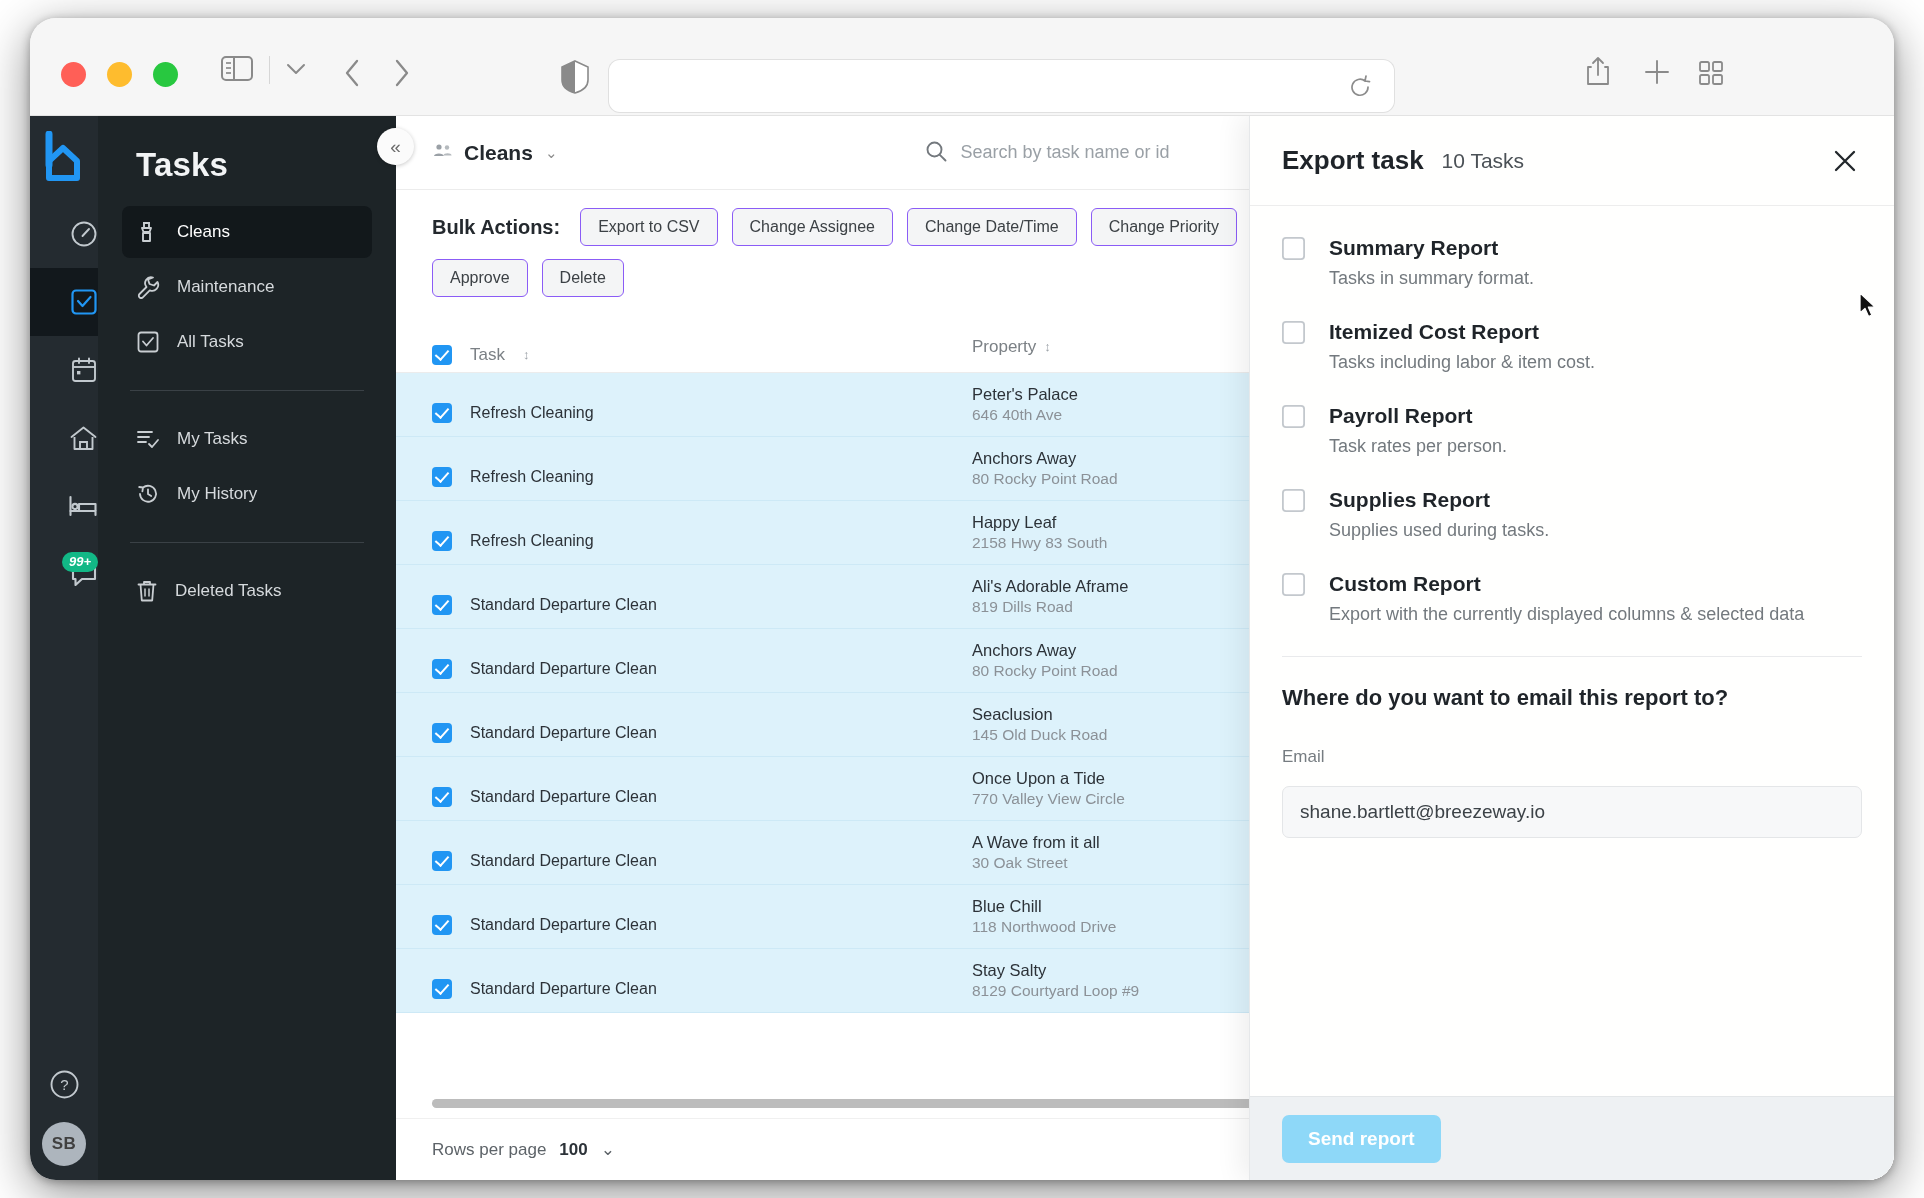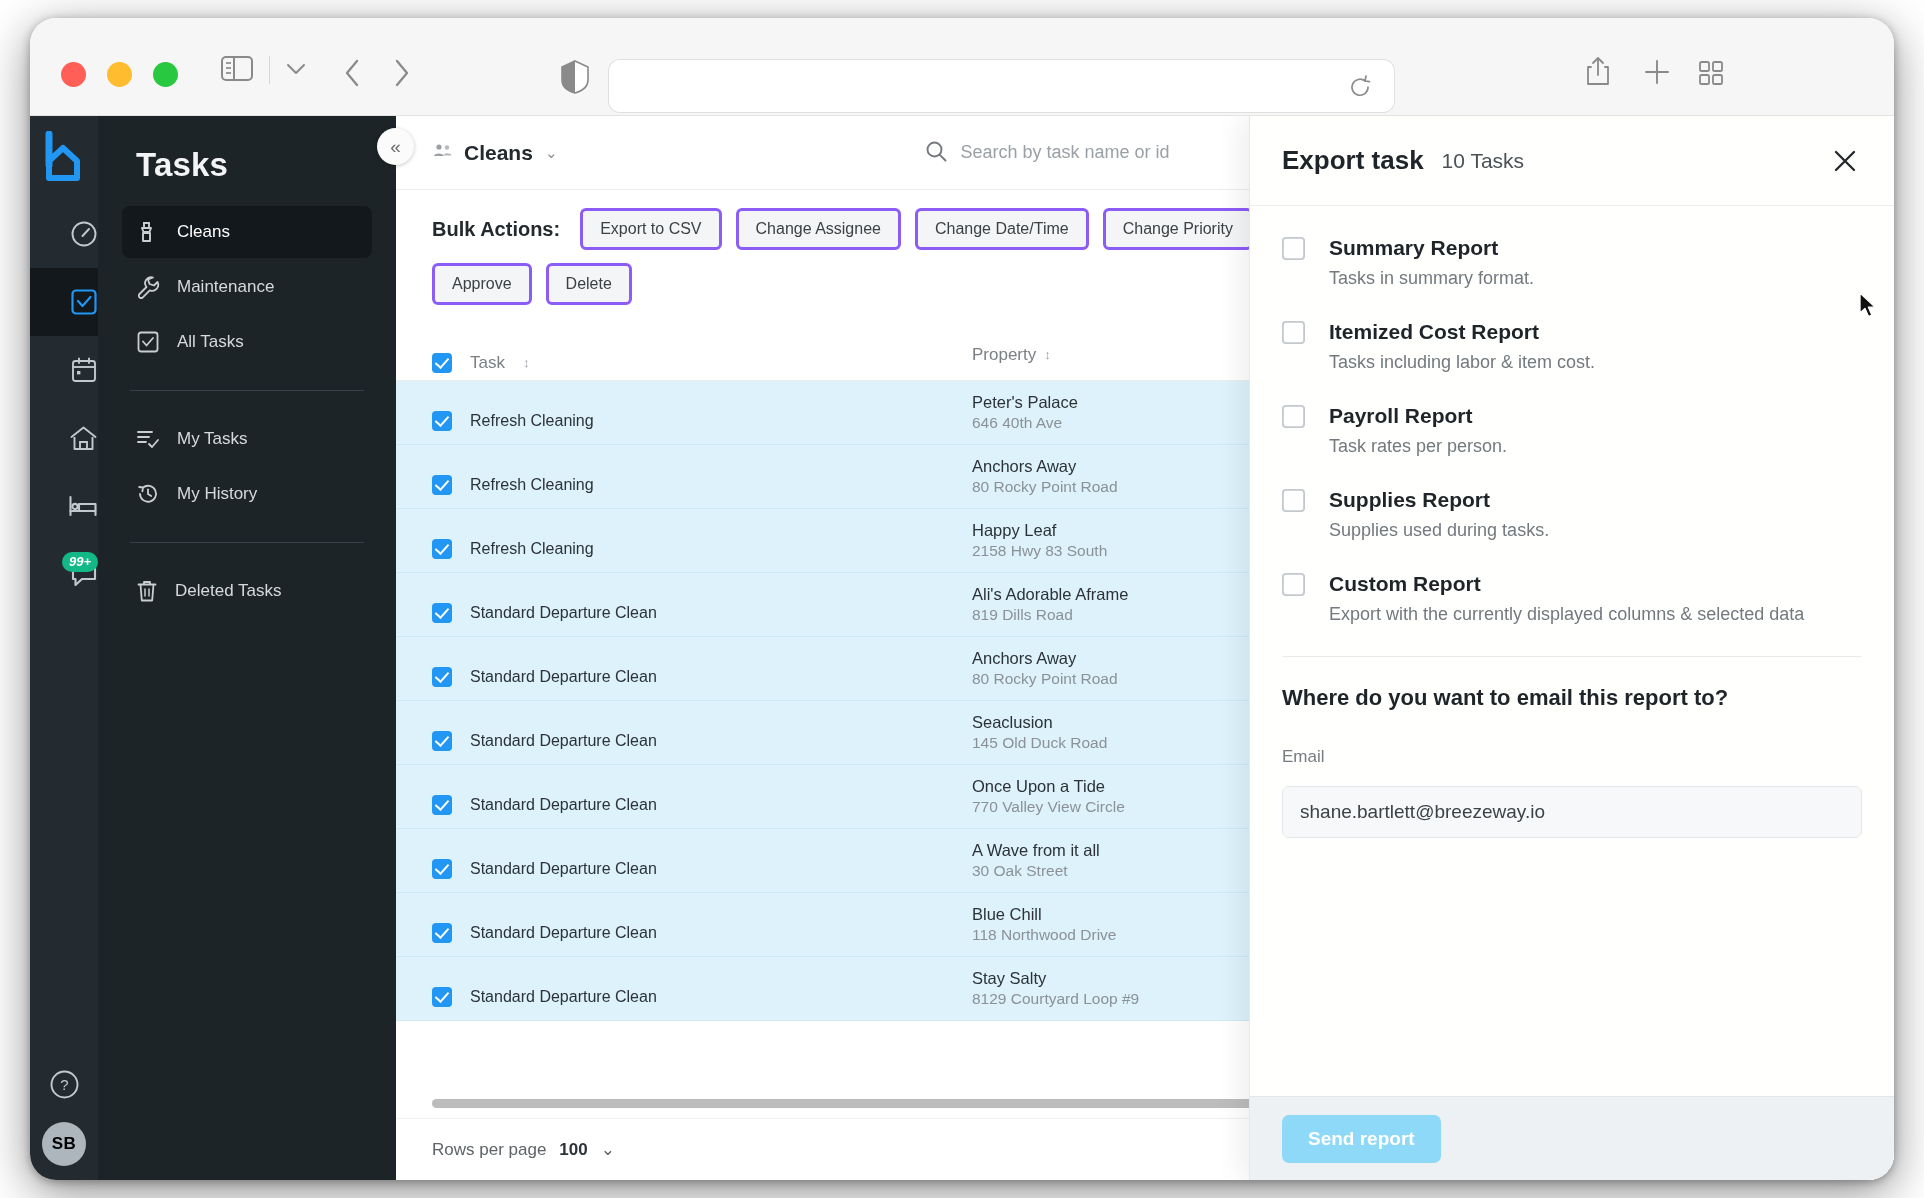--- a/index.html
+++ b/index.html
@@ -85,21 +85,21 @@
   .badge {
     position: absolute; left: 32px; top: 12px;
     background: #12b886; color: #fff;
     font-size: 13px; font-weight: 700;
     padding: 2px 7px; border-radius: 10px;
     line-height: 1.2;
   }
   .rail-bottom { position: absolute; bottom: 14px; left: 0; width: 68px; display: flex; flex-direction: column; align-items: center; gap: 18px; }
   .avatar {
     width: 44px; height: 44px; border-radius: 50%;
-    background: #adb5bd; color: #000000;
+    background: #adb5bd; color: #404040;
     display: flex; align-items: center; justify-content: center;
     font-size: 17px; font-weight: 700; letter-spacing: .5px;
   }
   
   .navcol {
     width: 298px; flex: 0 0 298px;
     background: #1d2427;
     padding: 0 24px;
     position: relative;
   }
@@ -133,21 +133,21 @@
   .crumb { display: flex; align-items: center; gap: 10px; font-size: 21px; font-weight: 700; color: #24292e; }
   .crumb .chev { color: #8a8a8a; font-size: 15px; font-weight: 400; margin-left: 2px; }
   .search-wrap { display: flex; align-items: center; gap: 13px; margin-left: 368px; }
   .search-ph { color: #9aa0a6; font-size: 18px; }
   .bulk {
     padding: 18px 36px 10px 36px;
   }
   .bulk-row { display: flex; align-items: center; gap: 14px; flex-wrap: wrap; }
   .bulk-label { font-size: 20px; font-weight: 700; color: #24292e; margin-right: 6px; }
   .pill {
-    background: #f4f5f6; border: 3px solid #8b5cf6;
+    background: #f4f5f6; border: 1px solid #8b5cf6;
     border-radius: 6px;
     padding: 9px 17px;
     font-size: 16px; color: #3c4145;
     white-space: nowrap;
   }
   .bulk-row2 { margin-top: 13px; display: flex; gap: 14px; }
   
   .tbl { margin-top: 14px; }
   .tbl-head {
     display: flex; align-items: center;

